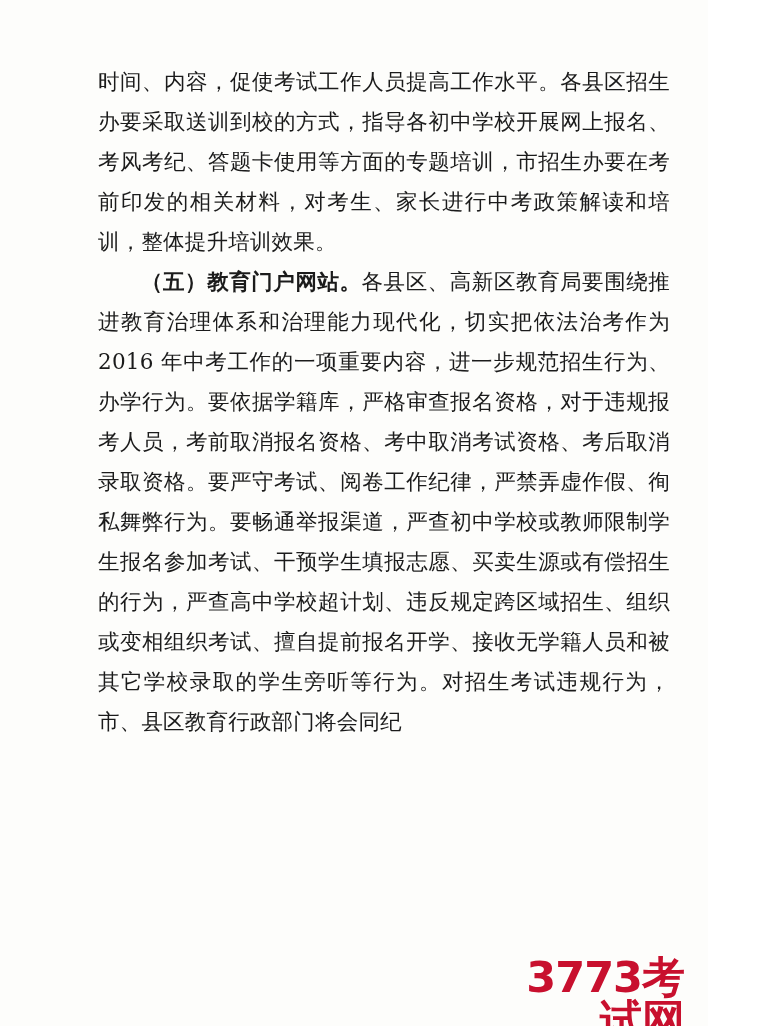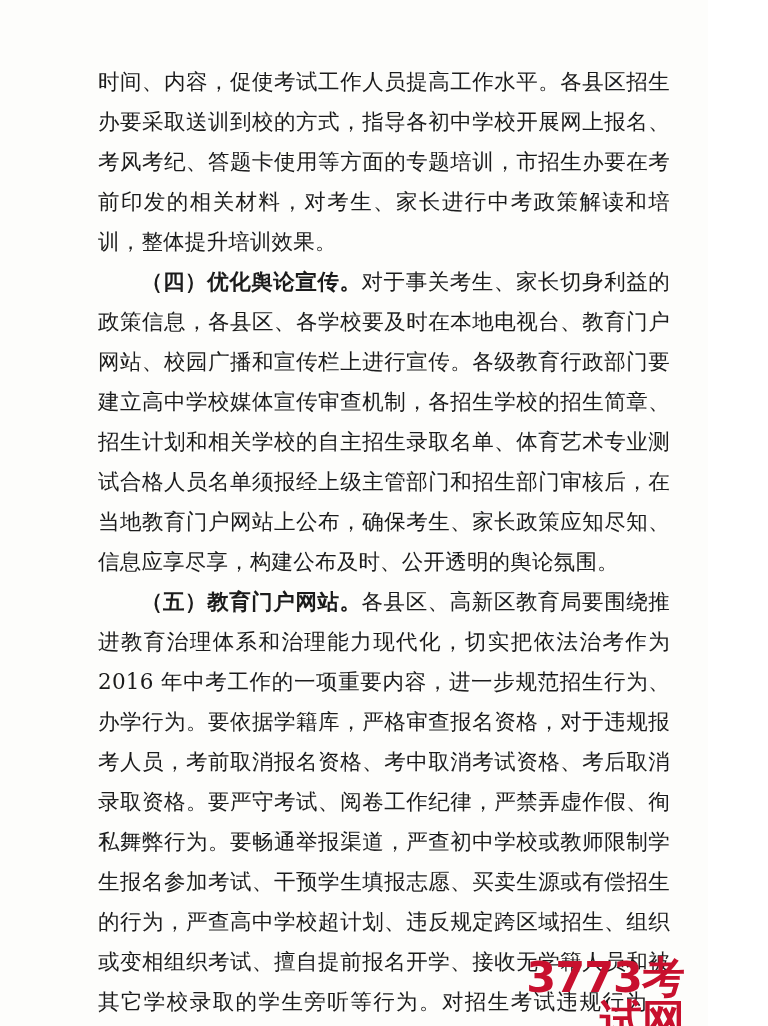--- a/index.html
+++ b/index.html
@@ -81,21 +81,20 @@
 </style>
 </head>
 <body>
 
 <div class="page">
 
   <div class="content">
 
     <p class="para"><span>时间、内容，促使考试工作人员提高工作水平。各县区招生办要采取送训到校的方式，指导各初中学校开展网上报名、考风考纪、答题卡使用等方面的专题培训，市招生办要在考前印发的相关材料，对考生、家长进行中考政策解读和培训，整体提升培训效果。</span></p>
 
-    <p class="para indent"><span class="bold-head">（四）优化舆论宣传。</span><span>对于事关考生、家长切身利益的政策信息，各县区、各学校要及时在本地电视台、教育门户网站、校园广播和宣传栏上进行宣传。各级教育行政部门要建立高中学校媒体宣传审查机制，各招生学校的招生简章、招生计划和相关学校的自主招生录取名单、体育艺术专业测试合格人员名单须报经上级主管部门和招生部门审核后，在当地教育门户网站上公布，确保考生、家长政策应知尽知、信息应享尽享，构建公布及时、公开透明的舆论氛围。</span></p>
 
     <p class="para indent"><span class="bold-head">（五）教育门户网站。</span><span>各县区、高新区教育局要围绕推进教育治理体系和治理能力现代化，切实把依法治考作为 2016 年中考工作的一项重要内容，进一步规范招生行为、办学行为。要依据学籍库，严格审查报名资格，对于违规报考人员，考前取消报名资格、考中取消考试资格、考后取消录取资格。要严守考试、阅卷工作纪律，严禁弄虚作假、徇私舞弊行为。要畅通举报渠道，严查初中学校或教师限制学生报名参加考试、干预学生填报志愿、买卖生源或有偿招生的行为，严查高中学校超计划、违反规定跨区域招生、组织或变相组织考试、擅自提前报名开学、接收无学籍人员和被其它学校录取的学生旁听等行为。对招生考试违规行为，市、县区教育行政部门将会同纪</span></p>
 
   </div>
 
 
   <div class="watermark">
     <span class="wm-main">3773考试网</span>
     <span class="wm-sub">3773.com.cn</span>
   </div>

